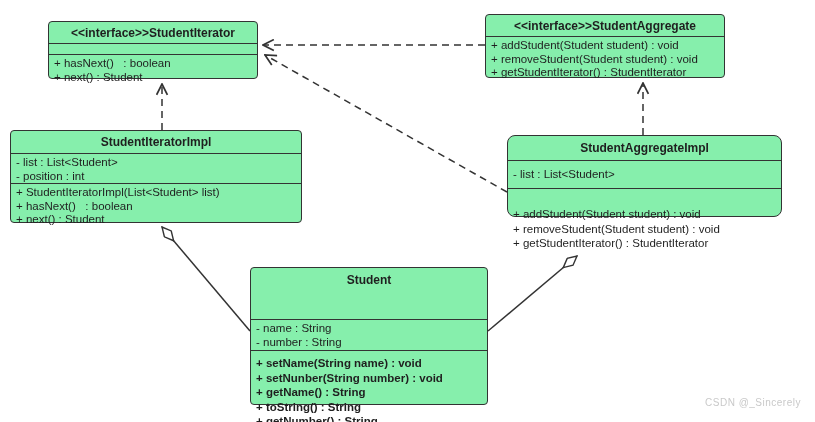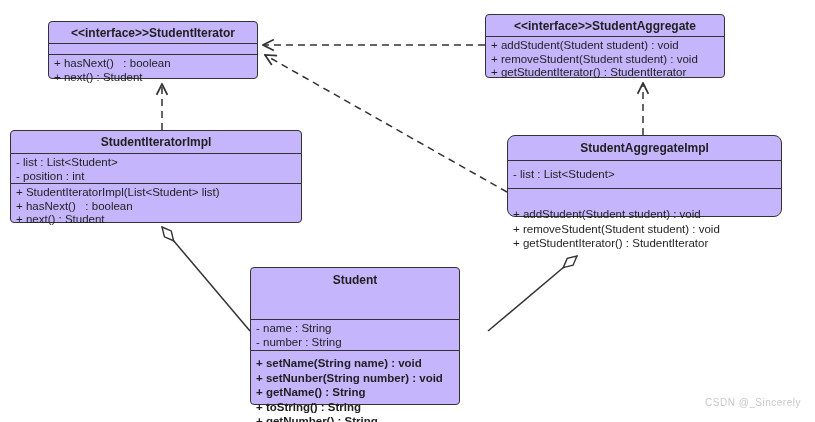--- a/index.html
+++ b/index.html
@@ -11,21 +11,21 @@
     position:relative;
     width:815px;height:422px;
     background:#ffffff;
     overflow:hidden;
   }
   .uml-class{
     position:absolute;
     box-sizing:border-box;
     border:1.6px solid #333333;
     border-radius:4px;
-    background:#c4b5fd;
+    background:#86efac;
     color:#1f1f1f;
     z-index:2;
     display:flex;
     flex-direction:column;
   }
   .c-title{
     box-sizing:border-box;
     display:flex;align-items:center;justify-content:center;
     font-weight:bold;
     font-size:12px;
@@ -101,21 +101,21 @@
     <div class="compartment" style="height:28px;display:flex;align-items:center;">
       <div class="member">- list : List&lt;Student&gt;</div>
     </div>
     <div class="compartment" style="flex:1 1 auto;padding-top:18px;">
       <div class="member-lg">+ addStudent(Student student) : void</div>
       <div class="member-lg">+ removeStudent(Student student) : void</div>
       <div class="member-lg">+ getStudentIterator() : StudentIterator</div>
     </div>
   </div>
 
-  <div class="uml-class" style="left:250px;top:267px;width:210px;height:138px;">
+  <div class="uml-class" style="left:250px;top:267px;width:238px;height:138px;">
     <div class="c-title" style="height:23px;">Student</div>
     <div class="compartment" style="height:31px;margin-top:28px;">
       <div class="member">- name : String</div>
       <div class="member">- number : String</div>
     </div>
     <div class="compartment" style="flex:1 1 auto;padding-top:5px;font-weight:bold;">
       <div class="member-lg">+ setName(String name) : void</div>
       <div class="member-lg">+ setNunber(String number) : void</div>
       <div class="member-lg">+ getName() : String</div>
       <div class="member-lg">+ toString() : String</div>

